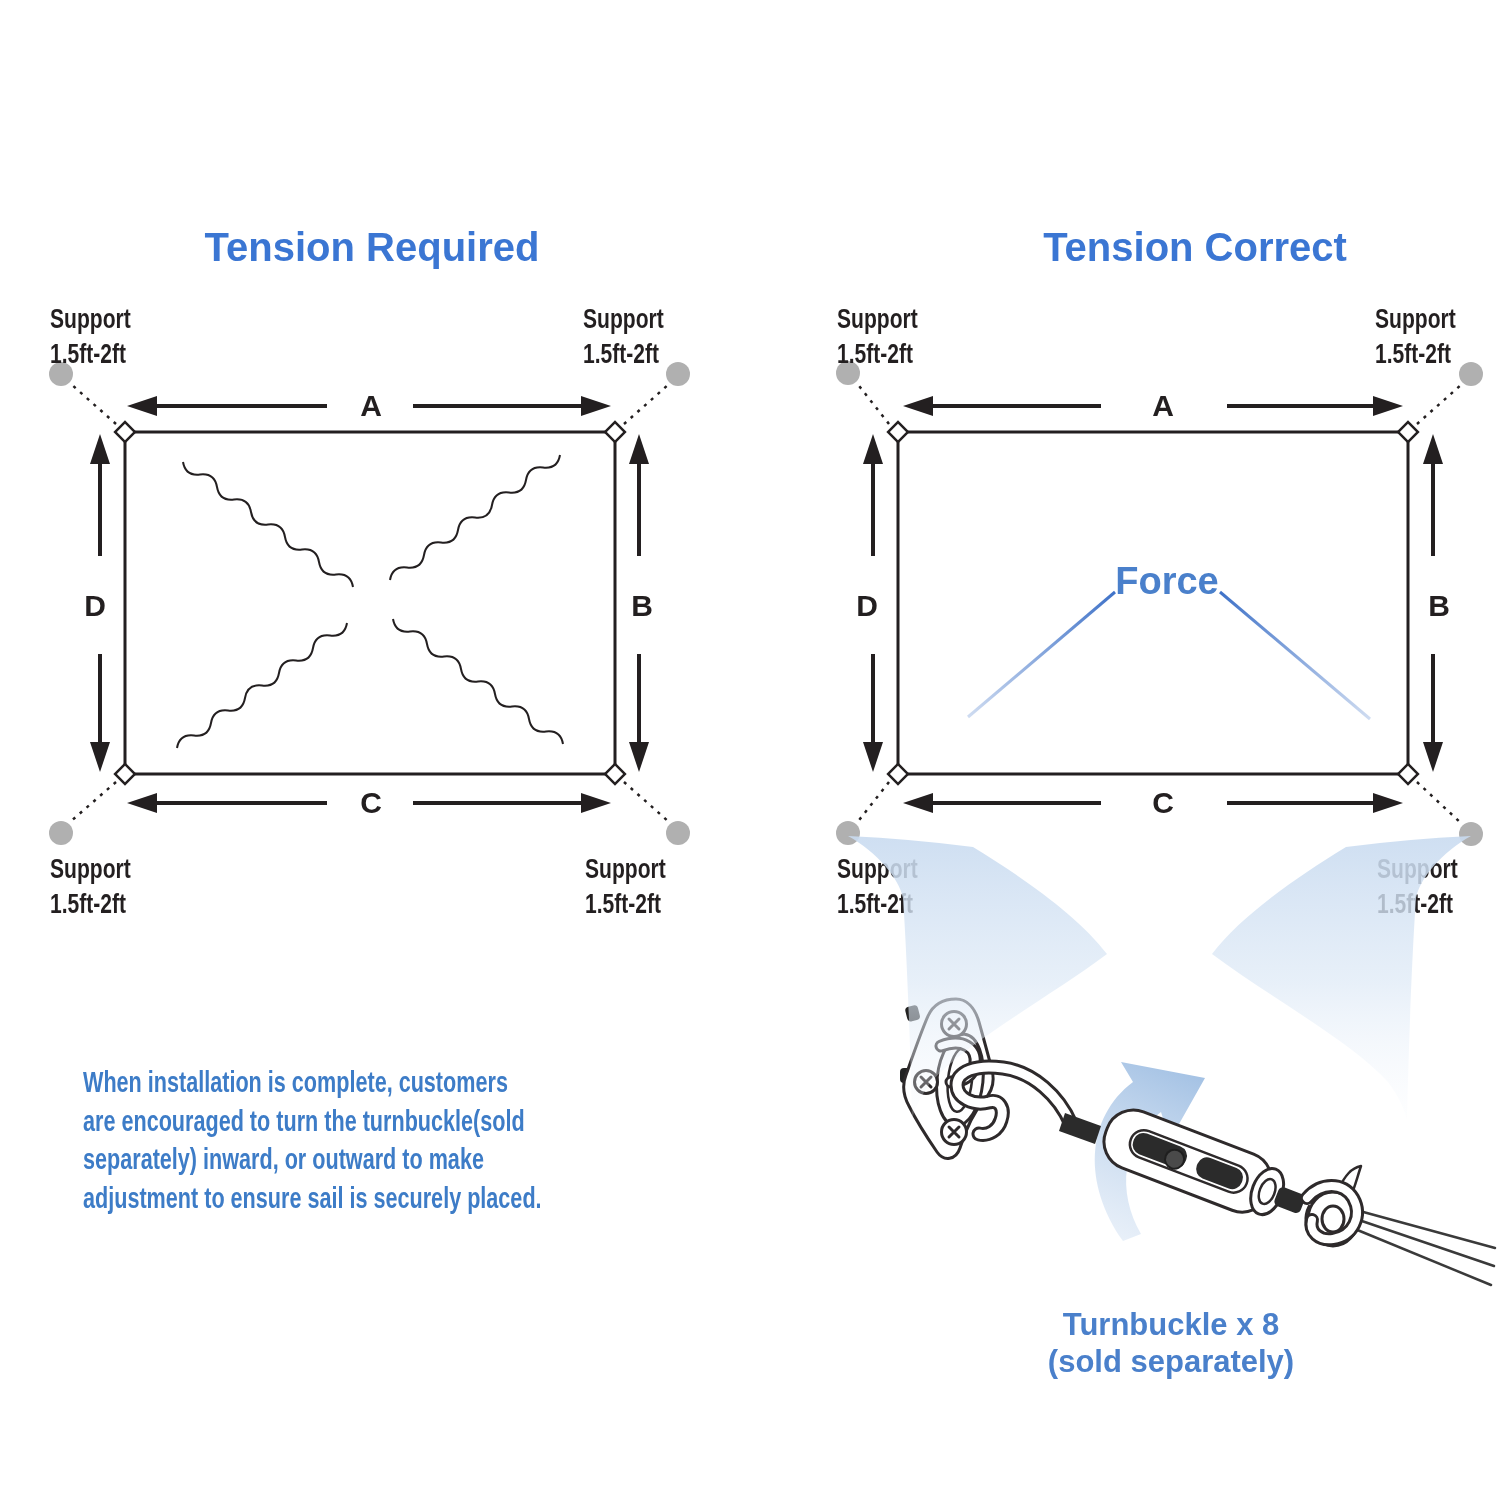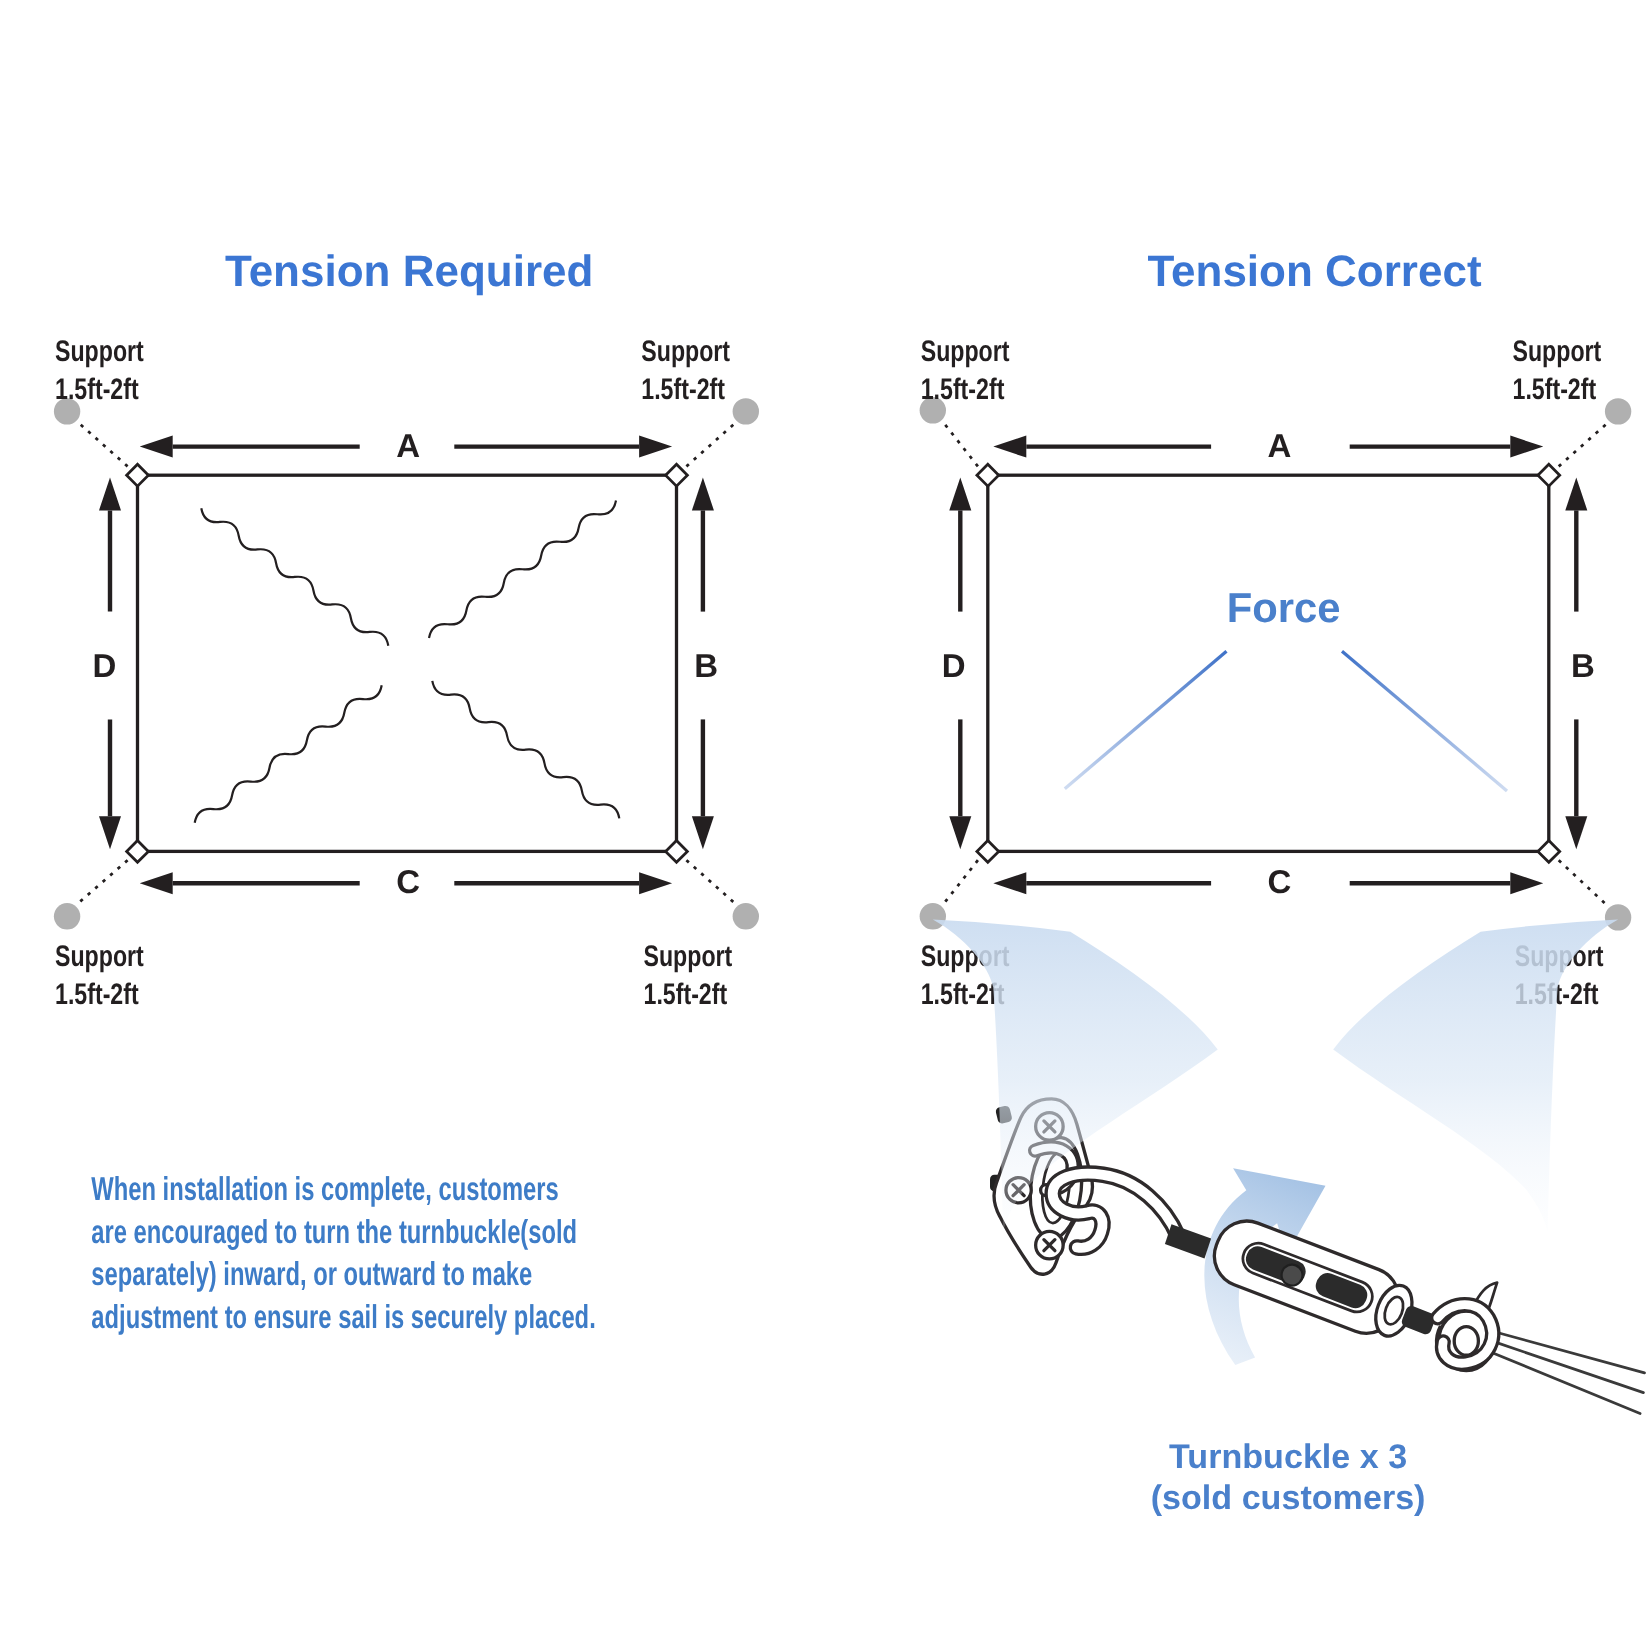--- a/index.html
+++ b/index.html
@@ -242,29 +242,29 @@
 
   <div class="txt t-letter" style="left:356px;top:406px;">A</div>
   <div class="txt t-letter" style="left:627px;top:606px;">B</div>
   <div class="txt t-letter" style="left:356px;top:803px;">C</div>
   <div class="txt t-letter" style="left:80px;top:606px;">D</div>
   <div class="txt t-letter" style="left:1148px;top:406px;">A</div>
   <div class="txt t-letter" style="left:1424px;top:606px;">B</div>
   <div class="txt t-letter" style="left:1148px;top:803px;">C</div>
   <div class="txt t-letter" style="left:852px;top:606px;">D</div>
 
-  <div class="txt t-force" style="left:1152px;top:554px;">Force</div>
+  <div class="txt t-force" style="left:1152px;top:581px;">Force</div>
 
   <div class="txt t-note">When installation is complete, customers
 are encouraged to turn the turnbuckle(sold
 separately) inward, or outward to make
 adjustment to ensure sail is securely placed.</div>
 
   <div class="txt t-caption">
-    <div>Turnbuckle x 3</div>
-    <div>(sold customers)</div>
+    <div>Turnbuckle x 8</div>
+    <div>(sold separately)</div>
   </div>
 
   <svg class="sails" width="1500" height="1500" viewBox="0 0 1500 1500">
     <path fill="url(#g-sail)" d="M833 836 Q897 839 958 847 C1010 879 1063 916 1092 954 C1030 1000 952 1042 916 1082 C906 1096 900 1107 897 1120 C895 1030 891 940 888 898 C884 878 862 852 833 836 Z"></path>
     <path fill="url(#g-sail)" d="M1456 836 Q1392 839 1331 847 C1279 879 1226 916 1197 954 C1259 1000 1337 1042 1373 1082 C1383 1096 1389 1107 1392 1120 C1394 1030 1398 940 1401 898 C1405 878 1427 852 1456 836 Z"></path>
   </svg>
 </div>
 
 </body></html>

